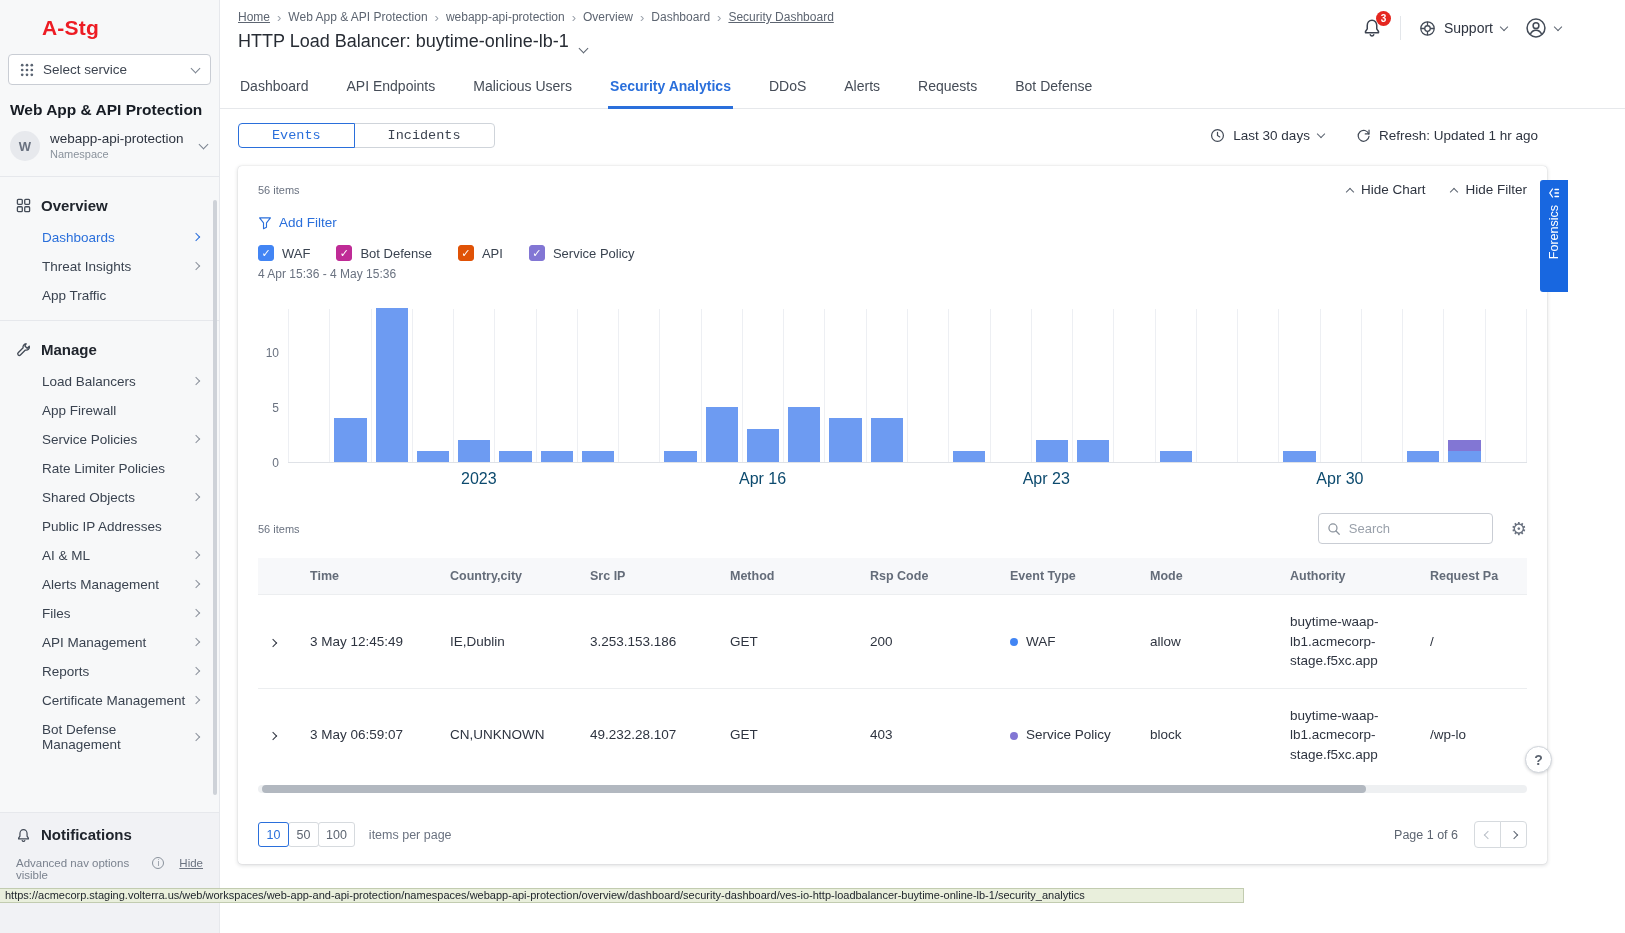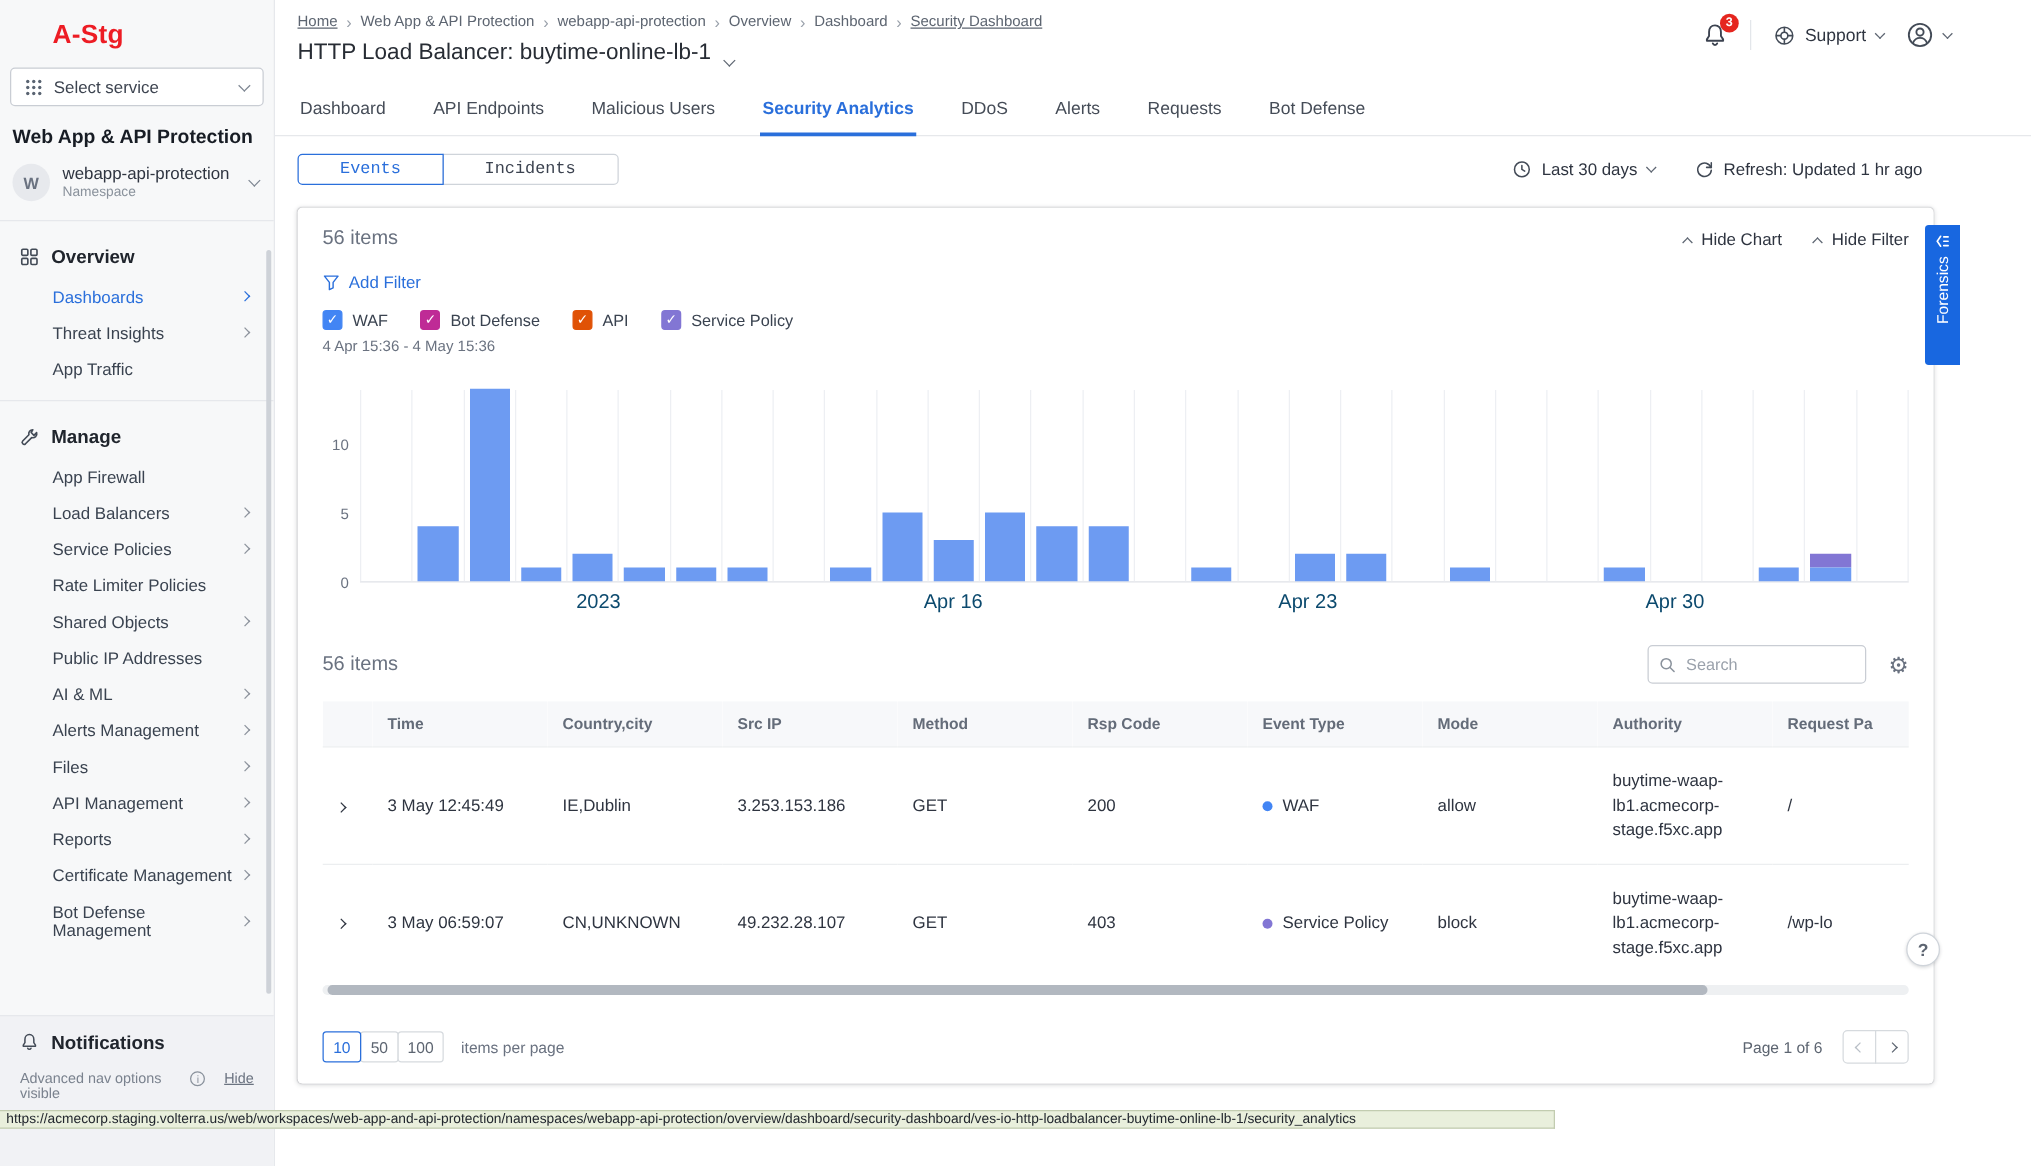--- a/index.html
+++ b/index.html
@@ -29,21 +29,21 @@
   .ns-chev{margin-left:auto;color:#7c8490}
   .nav{flex:1;border-top:1px solid #e6e8ec;padding-top:10px;overflow:hidden}
   .nav-divider{height:1px;background:#e6e8ec;margin:10px 0}
   .nav-header{display:flex;align-items:center;gap:10px;padding:10px 16px 9px;font-size:15px;font-weight:bold;color:#20252d;cursor:pointer}
   .nav-ico{color:#434b57;display:flex}
   .nav-item{display:flex;align-items:center;padding:7px 20px 7px 42px;font-size:13.5px;color:#3a4350;cursor:pointer}
   .nav-item .nav-chev{margin-left:auto;width:6px;height:6px;color:#8d939d}
   .nav-item.active{color:#2a6fdb}
   .nav-item.active .nav-chev{color:#2a6fdb}
   .side-footer{border-top:1px solid #e6e8ec;background:#f1f2f5;padding-bottom:46px}
-  .notif-row{display:flex;align-items:flex-start;gap:10px;padding:13px 16px 8px;font-size:15px;font-weight:bold;color:#20252d;cursor:pointer}
+  .notif-row{display:flex;align-items:flex-end;gap:10px;padding:13px 16px 8px;font-size:15px;font-weight:bold;color:#20252d;cursor:pointer}
   .adv-row{padding:6px 16px 6px;font-size:11.5px;color:#7a828e;display:flex;gap:5px}
   .info-ico{width:12px;height:12px;border:1px solid #8a929c;border-radius:50%;font-size:8.5px;line-height:10px;text-align:center;color:#8a929c;flex:none}
   .hide-link{margin-left:10px;text-decoration:underline;color:#6b7380;cursor:pointer}
   .side-scroll{position:absolute;right:2px;top:200px;width:4px;height:595px;background:#ced2d8;border-radius:2px}
 
   
   .main{flex:1;display:flex;flex-direction:column;min-width:0}
   .topbar{position:relative;padding:10px 24px 0 18px;height:64px;flex:none}
   .breadcrumb{display:flex;align-items:center;gap:7px;font-size:12px;color:#5d6571}
   .bc-sep{color:#9aa1ab;font-size:13px;line-height:1}
@@ -72,21 +72,21 @@
   .vt-btn:last-child{border-radius:0 4px 4px 0;margin-left:-1px}
   .vt-btn.active{color:#2a6fdb;border-color:#2a6fdb;position:relative;z-index:1}
   .toolbar-right{margin-left:auto;display:flex;align-items:center;gap:32px;font-size:13.5px;color:#2e3440}
   .time-range,.refresh{display:flex;align-items:center;gap:8px;cursor:pointer}
   .time-range .chev{width:6px;height:6px;color:#5d6571}
   .tool-ico{display:flex;color:#434b57}
 
   
   .card{margin:18px 78px 0 18px;background:#fff;border-radius:4px;box-shadow:0 1px 4px rgba(22,28,40,.18),0 0 1px rgba(22,28,40,.22);padding:16px 20px 16px;position:relative;flex:none}
   .panel-head{display:flex;align-items:center}
-  .items-count{font-size:16px;color:#6a7280}
+  .items-count{font-size:11px;color:#6a7280}
   .panel-head-right{margin-left:auto;display:flex;align-items:center;gap:26px}
   .hide-ctl{display:flex;align-items:center;gap:8px;font-size:13.5px;color:#2e3440;cursor:pointer}
   .hide-ctl .chev{width:6px;height:6px;color:#5d6571}
   .add-filter{margin-top:18px;display:flex;align-items:center;gap:7px;color:#2a6fdb;font-size:13.5px;cursor:pointer}
   .filter-row{margin-top:15px;display:flex;align-items:center;gap:26px}
   .filter-check{display:flex;align-items:center;gap:8px;cursor:pointer}
   .checkbox{width:16px;height:16px;border-radius:3px;border:1px solid;color:#fff;font-size:11px;line-height:15px;text-align:center;flex:none}
   .filter-label{font-size:13px;color:#3a4350}
   .date-range{margin-top:6px;font-size:12px;color:#6a7280}
 
@@ -207,25 +207,25 @@
         <div class="nav-divider"></div>
         <div class="nav-header">
           <span class="nav-ico">
             <svg width="15" height="15" viewBox="0 0 16 16" fill="none" stroke="currentColor" stroke-width="1.4" stroke-linejoin="round">
               <path d="M10.9 1.9a3.4 3.4 0 0 0-3.3 4.3L2.3 11.5a1.7 1.7 0 0 0 2.4 2.4l5.3-5.3a3.4 3.4 0 0 0 4.2-4.2L11.9 6.7 9.5 4.3z"></path>
             </svg>
           </span>
           <span class="nav-header-label">Manage</span>
         </div>
         <div class="nav-item">
+          <span class="nav-item-label">Load Balancers</span>
+          <span class="chev chev-right nav-chev"></span>
+        </div>
+        <div class="nav-item">
           <span class="nav-item-label">App Firewall</span>
-        </div>
-        <div class="nav-item">
-          <span class="nav-item-label">Load Balancers</span>
-          <span class="chev chev-right nav-chev"></span>
         </div>
         <div class="nav-item">
           <span class="nav-item-label">Service Policies</span>
           <span class="chev chev-right nav-chev"></span>
         </div>
         <div class="nav-item">
           <span class="nav-item-label">Rate Limiter Policies</span>
         </div>
         <div class="nav-item">
           <span class="nav-item-label">Shared Objects</span>

